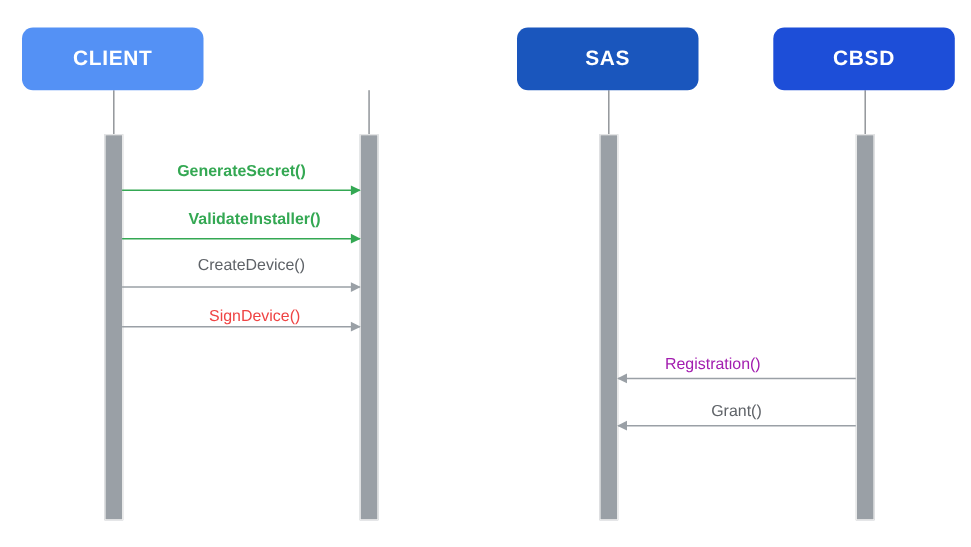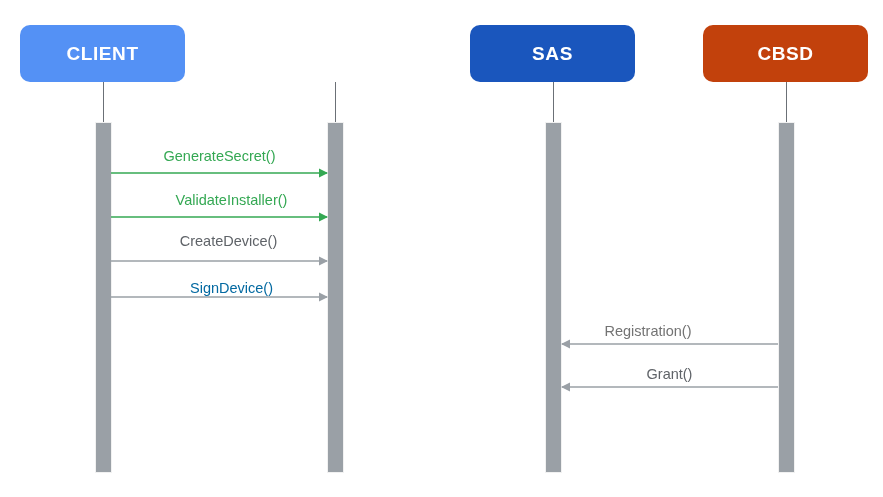--- a/index.html
+++ b/index.html
@@ -44,21 +44,21 @@
     box-sizing: content-box;
   }
   .msg-label {
     position: absolute;
     font-size: 14.5px;
     font-family: "Liberation Sans", sans-serif;
     white-space: nowrap;
     text-align: center;
     user-select: none;
   }
-  .msg-label.green { color: #34a853; }
+  .msg-label.green { color: #34a853; font-weight: bold; }
   .msg-label.gray  { color: #5f6368; }
   .msg-arrow {
     position: absolute;
     height: 14px;
   }
   .msg-arrow svg { display: block; overflow: visible; }
 </style>
 </head>
 <body>
 
@@ -66,21 +66,21 @@
     <div class="lifeline" style="left: 103px; top: 82px; height: 40px; background: rgb(107, 112, 118);"></div>
     <div class="activation" style="left: 95px; top: 122px; height: 349px; background: rgb(154, 160, 166);"></div>
     <div class="actor-box" style="left: 20px; top: 25px; width: 165px; height: 57px; background: rgb(84, 145, 245);">CLIENT</div>
     <div class="lifeline" style="left: 335px; top: 82px; height: 40px; background: rgb(107, 112, 118);"></div>
     <div class="activation" style="left: 327px; top: 122px; height: 349px; background: rgb(154, 160, 166);"></div>
     <div class="lifeline" style="left: 553px; top: 82px; height: 40px; background: rgb(107, 112, 118);"></div>
     <div class="activation" style="left: 545px; top: 122px; height: 349px; background: rgb(154, 160, 166);"></div>
     <div class="actor-box" style="left: 470px; top: 25px; width: 165px; height: 57px; background: rgb(26, 86, 189);">SAS</div>
     <div class="lifeline" style="left: 786px; top: 82px; height: 40px; background: rgb(107, 112, 118);"></div>
     <div class="activation" style="left: 778px; top: 122px; height: 349px; background: rgb(154, 160, 166);"></div>
-    <div class="actor-box" style="left: 703px; top: 25px; width: 165px; height: 57px; background: #c2410c;">CBSD</div>
+    <div class="actor-box" style="left: 703px; top: 25px; width: 165px; height: 57px; background: #1d4ed8;">CBSD</div>
     <div class="msg-label green" style="left: 111px; width: 217px; top: 148px; color: rgb(52, 168, 83);">GenerateSecret()</div>
     <div class="msg-arrow" style="left: 111px; top: 166px; width: 217px;">
       <svg width="217" height="14" viewBox="0 0 217 14">
         <line y1="7" y2="7" stroke="#34a853" stroke-width="1.4" x1="0" x2="216"></line>
         <path fill="#34a853" d="M 217 7 L 208 2.6 L 208 11.4 Z"></path>
       </svg>
     </div>
     <div class="msg-label green" style="left: 123px; width: 217px; top: 192px; color: rgb(52, 168, 83);">ValidateInstaller()</div>
     <div class="msg-arrow" style="left: 111px; top: 210px; width: 217px;">
       <svg width="217" height="14" viewBox="0 0 217 14">
@@ -88,28 +88,28 @@
         <path fill="#34a853" d="M 217 7 L 208 2.6 L 208 11.4 Z"></path>
       </svg>
     </div>
     <div class="msg-label gray" style="left: 120px; width: 217px; top: 233px; color: rgb(95, 99, 104);">CreateDevice()</div>
     <div class="msg-arrow" style="left: 111px; top: 254px; width: 217px;">
       <svg width="217" height="14" viewBox="0 0 217 14">
         <line y1="7" y2="7" stroke="#9aa0a6" stroke-width="1.4" x1="0" x2="216"></line>
         <path fill="#9aa0a6" d="M 217 7 L 208 2.6 L 208 11.4 Z"></path>
       </svg>
     </div>
-    <div class="msg-label gray" style="left: 111px; width: 241px; top: 280px; color: #0369a1;">SignDevice()</div>
+    <div class="msg-label gray" style="left: 111px; width: 241px; top: 280px; color: #ef4444;">SignDevice()</div>
     <div class="msg-arrow" style="left: 111px; top: 290px; width: 217px;">
       <svg width="217" height="14" viewBox="0 0 217 14">
         <line y1="7" y2="7" stroke="#9aa0a6" stroke-width="1.4" x1="0" x2="216"></line>
         <path fill="#9aa0a6" d="M 217 7 L 208 2.6 L 208 11.4 Z"></path>
       </svg>
     </div>
-    <div class="msg-label gray" style="left: 561px; width: 174px; top: 323px; color: #737373;">Registration()</div>
+    <div class="msg-label gray" style="left: 561px; width: 174px; top: 323px; color: #a21caf;">Registration()</div>
     <div class="msg-arrow" style="left: 561px; top: 337px; width: 217px;">
       <svg width="217" height="14" viewBox="0 0 217 14">
         <line y1="7" y2="7" stroke="#9aa0a6" stroke-width="1.4" x1="1" x2="217"></line>
         <path fill="#9aa0a6" d="M 0 7 L 9 2.6 L 9 11.4 Z"></path>
       </svg>
     </div>
     <div class="msg-label gray" style="left: 561px; width: 217px; top: 366px; color: rgb(95, 99, 104);">Grant()</div>
     <div class="msg-arrow" style="left: 561px; top: 380px; width: 217px;">
       <svg width="217" height="14" viewBox="0 0 217 14">
         <line y1="7" y2="7" stroke="#9aa0a6" stroke-width="1.4" x1="1" x2="217"></line>

